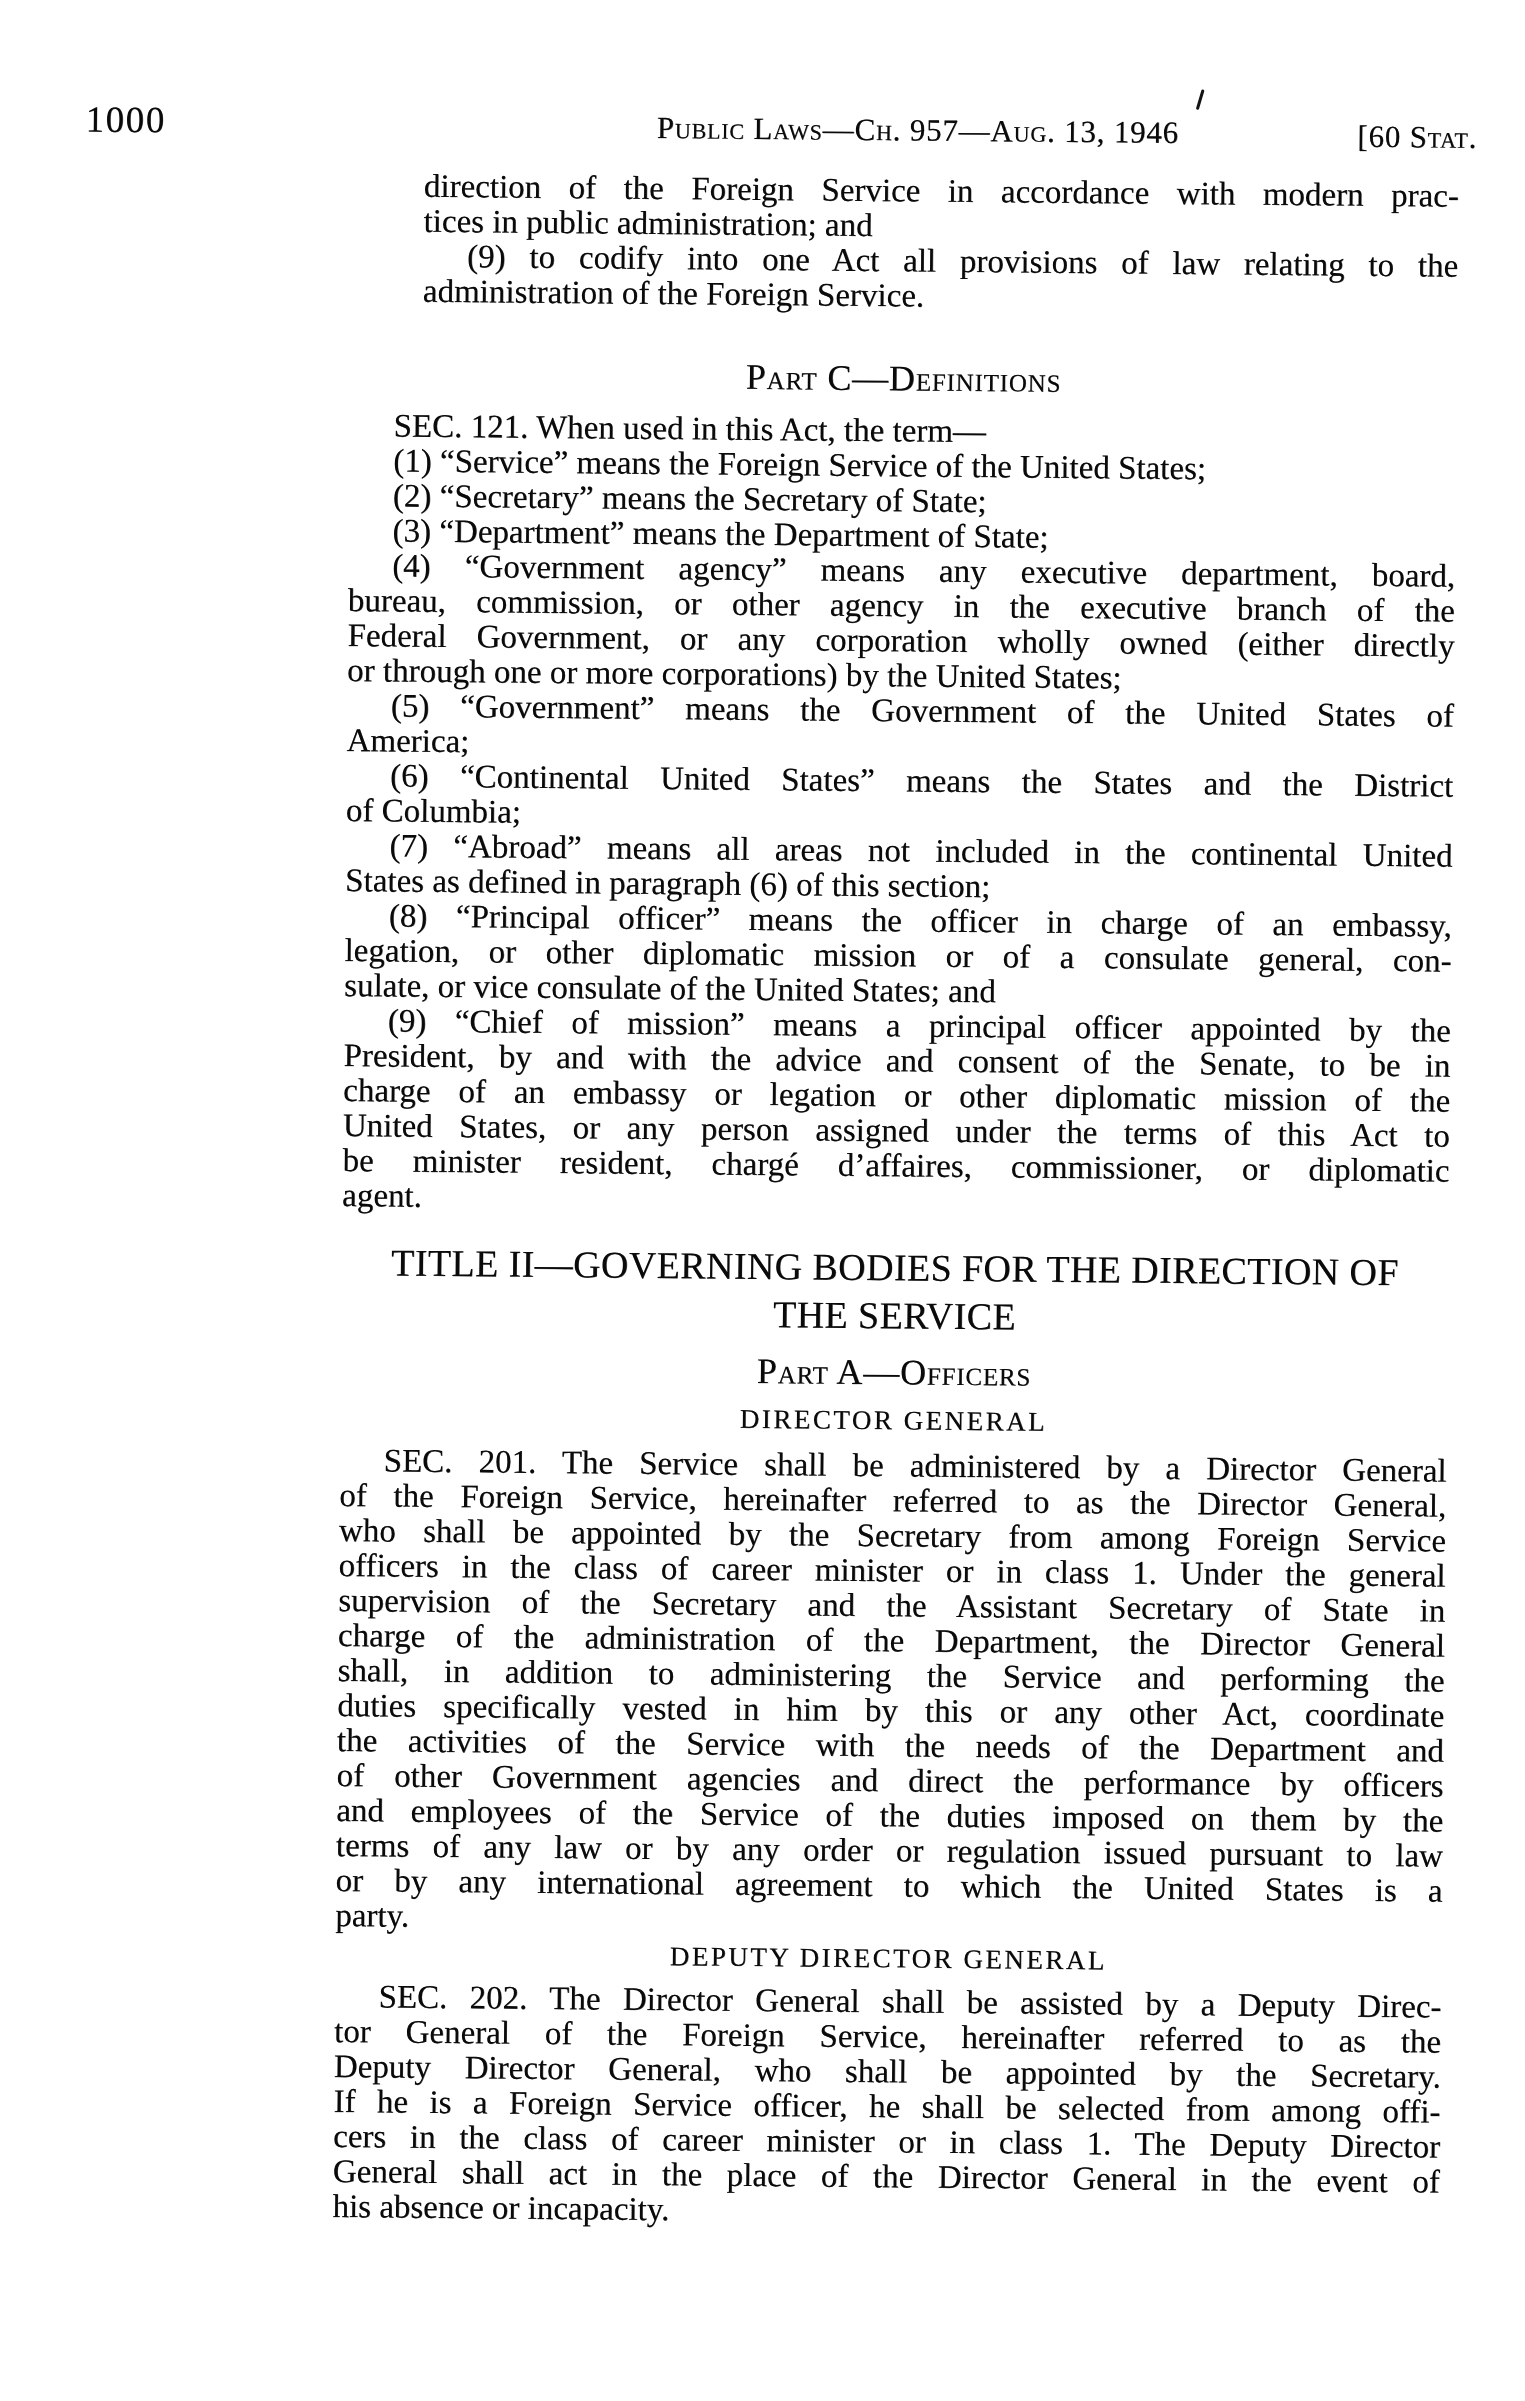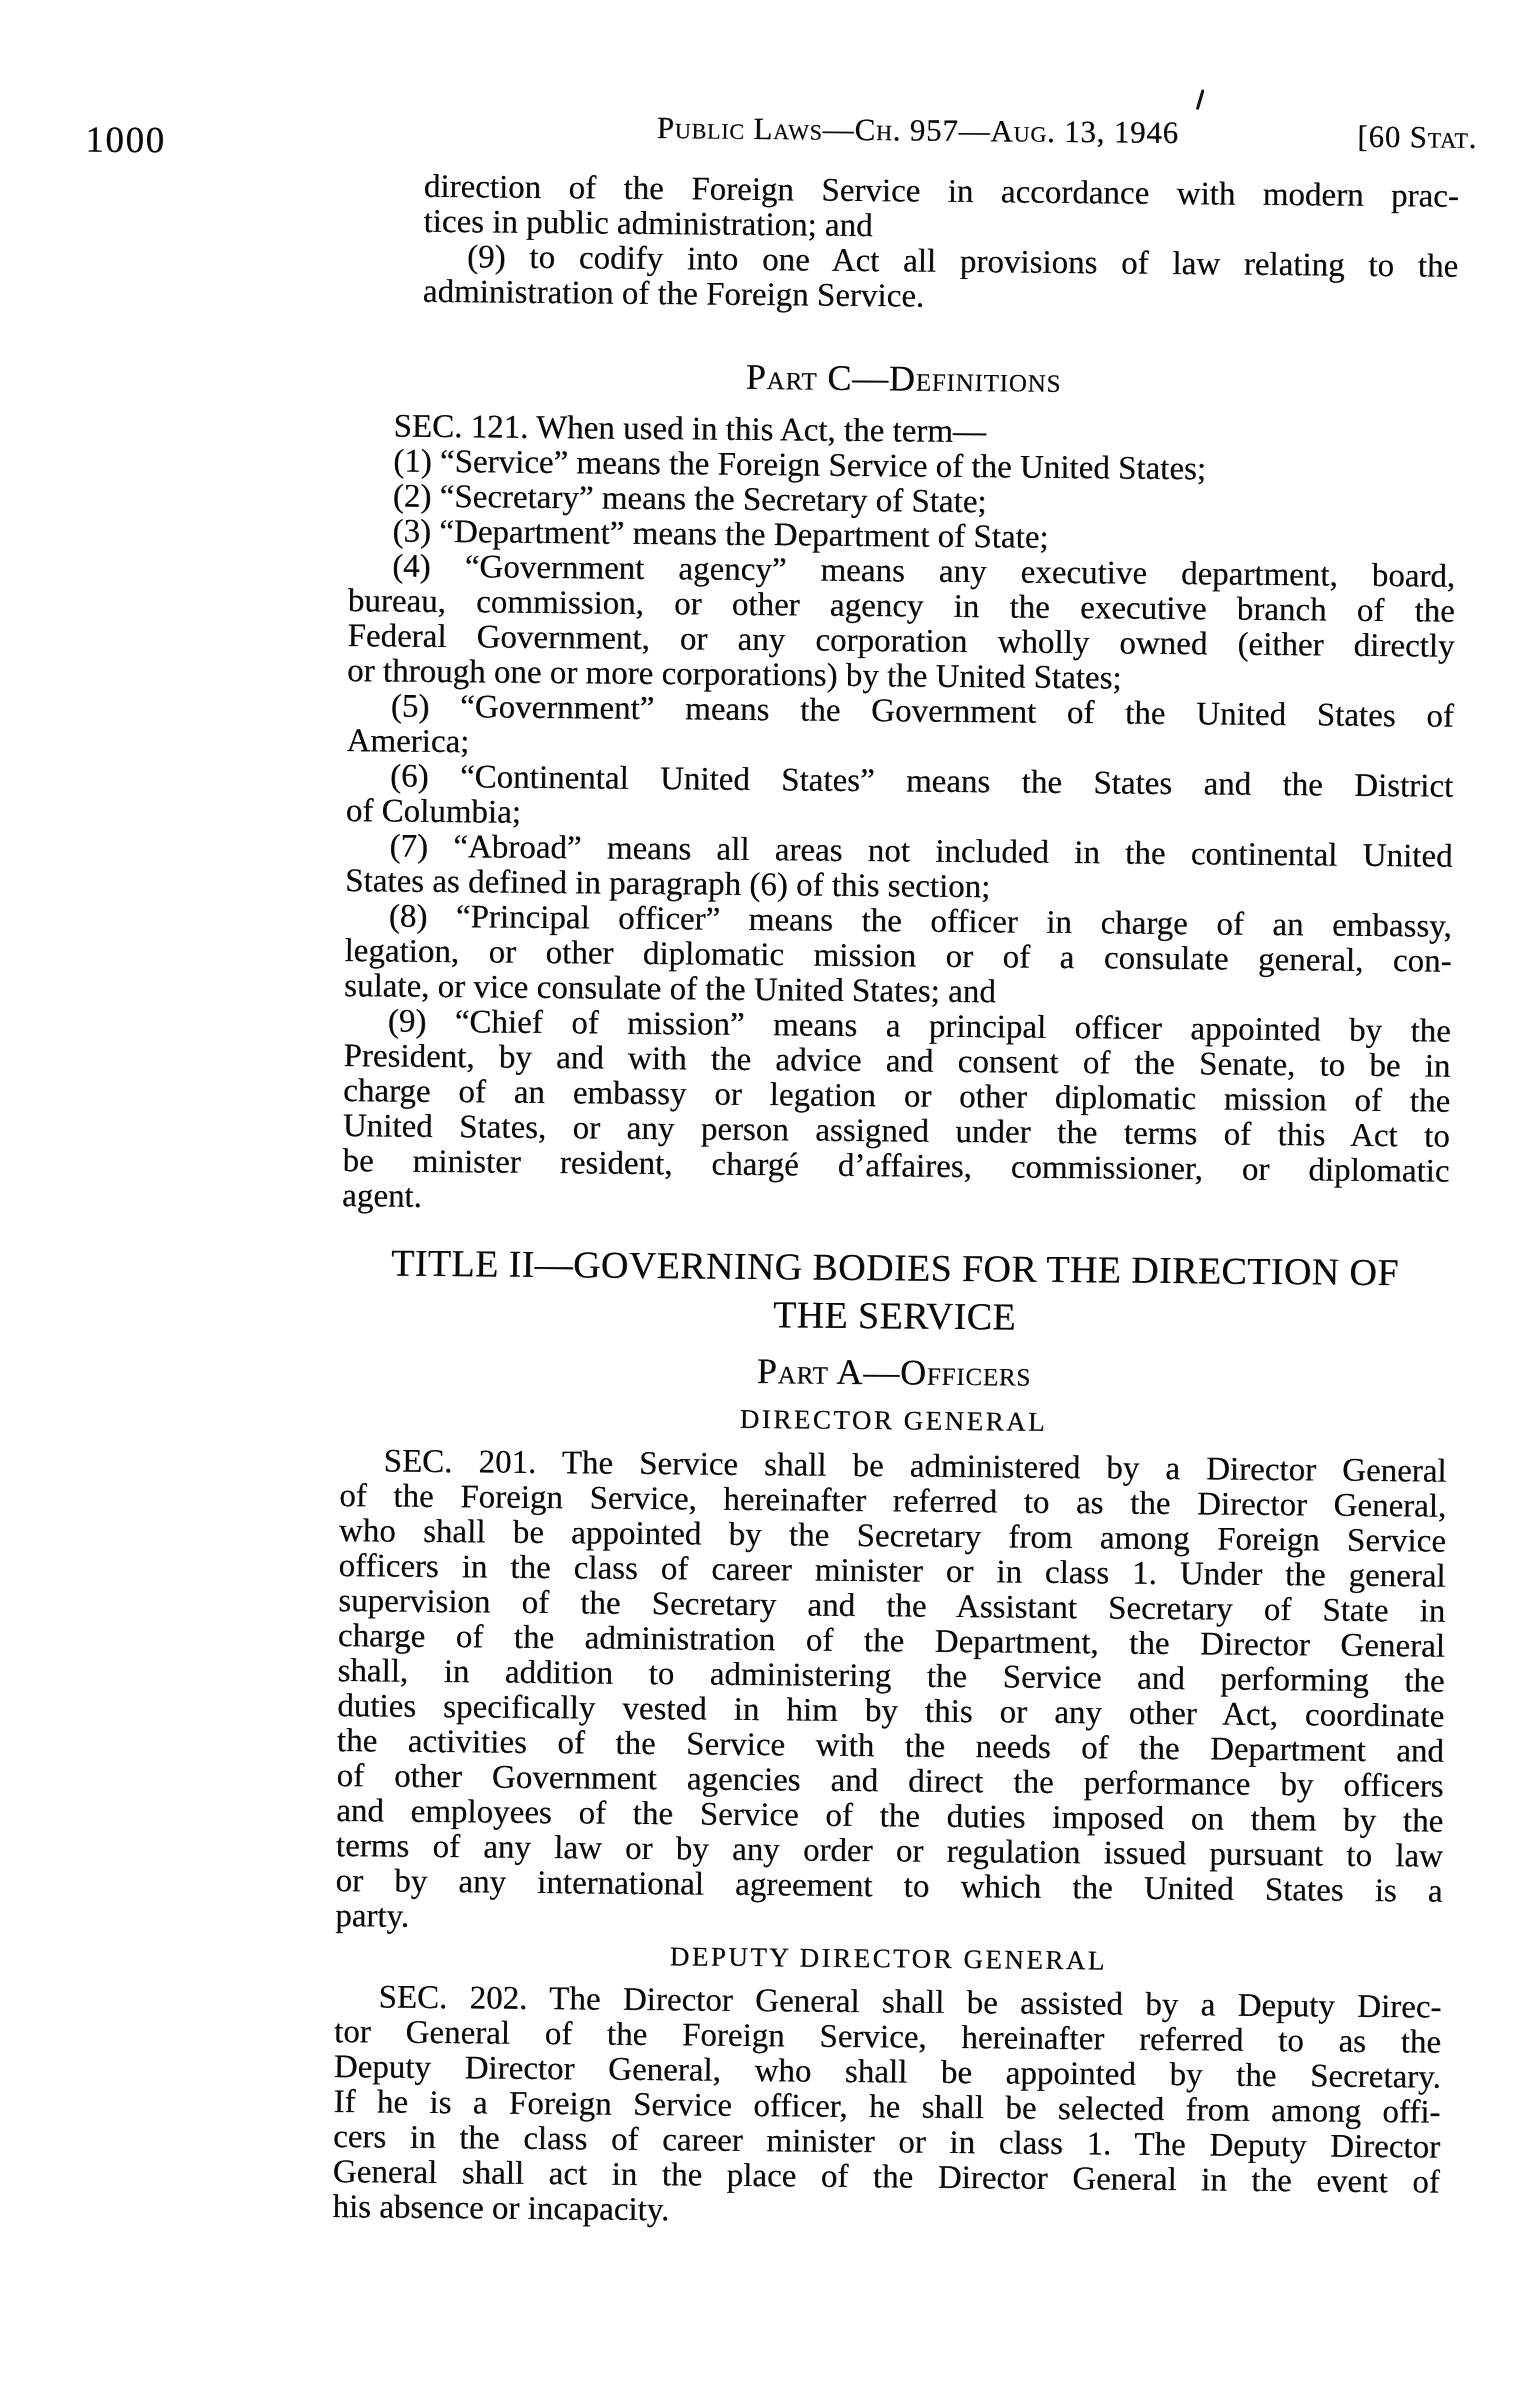--- a/index.html
+++ b/index.html
@@ -13,21 +13,21 @@
   }
   .sheet {
     position: absolute; inset: 0;
     transform: rotate(0.55deg);
     transform-origin: 346px 173px;
   }
   .ink { text-shadow: 0.4px 0.2px 0 rgba(0,0,0,0.55); }
 
   
   .pageno {
-    position: absolute; left: 85px; top: 120px;
+    position: absolute; left: 85px; top: 100px;
     font-size: 37px; letter-spacing: 1.6px;
   }
   .running-head {
     position: absolute; left: 613px; top: 107px; width: 609px;
     text-align: center; font-size: 31px;
     font-variant: small-caps; letter-spacing: 0.8px; white-space: nowrap;
   }
   .stat-ref {
     position: absolute; left: 1357px; top: 109px;
     font-size: 31px; font-variant: small-caps; letter-spacing: 0.8px;

